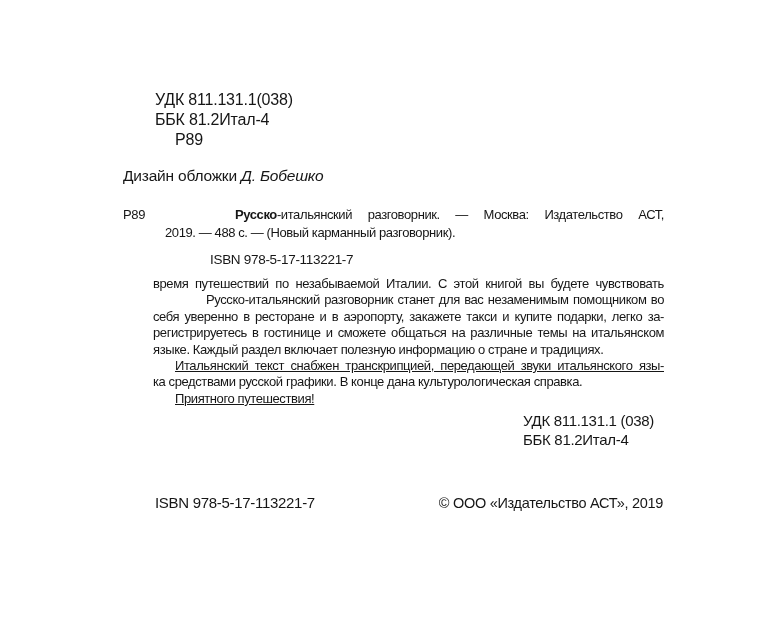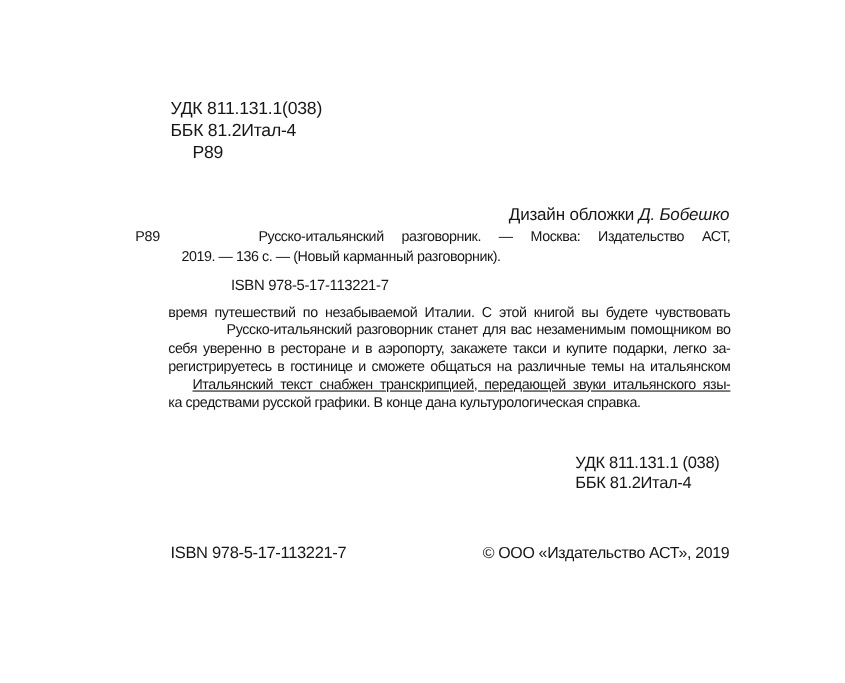--- a/index.html
+++ b/index.html
@@ -22,24 +22,23 @@
     letter-spacing: -0.2px;
   }
   .top-codes .sign { padding-left: 20px; }
 
   
   .design-credit {
     position: absolute;
     left: 123px;
     right: 105px;
     top: 167px;
-    text-align: right;
+    text-align: left;
     font-size: 15.5px;
     letter-spacing: -0.2px;
-    margin-top: 20px;
   }
   .design-credit .designer { font-style: italic; }
 
   
   .catalog-sign {
     position: absolute;
     left: 123px;
     top: 206px;
     font-size: 13px;
     line-height: 17.5px;
@@ -47,21 +46,21 @@
   }
   .catalog-entry {
     position: absolute;
     left: 165px;
     width: 499px;
     top: 206px;
     font-size: 13px;
     line-height: 17.5px;
     letter-spacing: -0.4px;
   }
-  .catalog-entry .lead { font-weight: normal; padding-left: 29px; }
+  .catalog-entry .lead { font-weight: bold; padding-left: 29px; }
 
   .jline { text-align: justify; text-align-last: justify; }
 
   
   .isbn-top {
     position: absolute;
     left: 210px;
     top: 252px;
     font-size: 13.5px;
     letter-spacing: -0.3px;
@@ -118,32 +117,34 @@
     <div>УДК 811.131.1(038)</div>
     <div>ББК 81.2Итал-4</div>
     <div class="sign">Р89</div>
   </div>
 
   <div class="design-credit"><span>Дизайн обложки </span><span class="designer">Д. Бобешко</span></div>
 
   <div class="catalog-sign">Р89</div>
   <div class="catalog-entry">
     <div class="jline" style="padding-left:41px;"><span class="lead">Русско</span><span>-итальянский разговорник. — Москва: Издательство АСТ,</span></div>
-    <div>2019. — 136 с. — (Новый карманный разговорник).</div>
+    <div>2019. — 488 с. — (Новый карманный разговорник).</div>
   </div>
 
   <div class="isbn-top">ISBN 978-5-17-113221-7</div>
 
   <div class="annotation">
     <div class="jline">время путешествий по незабываемой Италии. С этой книгой вы будете чувствовать</div>
     <div class="jline ind-big">Русско-итальянский разговорник станет для вас незаменимым помощником во</div>
     <div class="jline">себя уверенно в ресторане и в аэропорту, закажете такси и купите подарки, легко за-</div>
     <div class="jline">регистрируетесь в гостинице и сможете общаться на различные темы на итальянском</div>
+    <div>языке. Каждый раздел включает полезную информацию о стране и традициях.</div>
     <div class="jline ind">Итальянский текст снабжен транскрипцией, передающей звуки итальянского язы-</div>
     <div>ка средствами русской графики. В конце дана культурологическая справка.</div>
+    <div class="ind">Приятного путешествия!</div>
   </div>
 
   <div class="bottom-codes">
     <div>УДК 811.131.1 (038)</div>
     <div>ББК 81.2Итал-4</div>
   </div>
 
   <div class="footer-isbn">ISBN 978-5-17-113221-7</div>
   <div class="footer-copyright">© ООО «Издательство АСТ», 2019</div>
 

